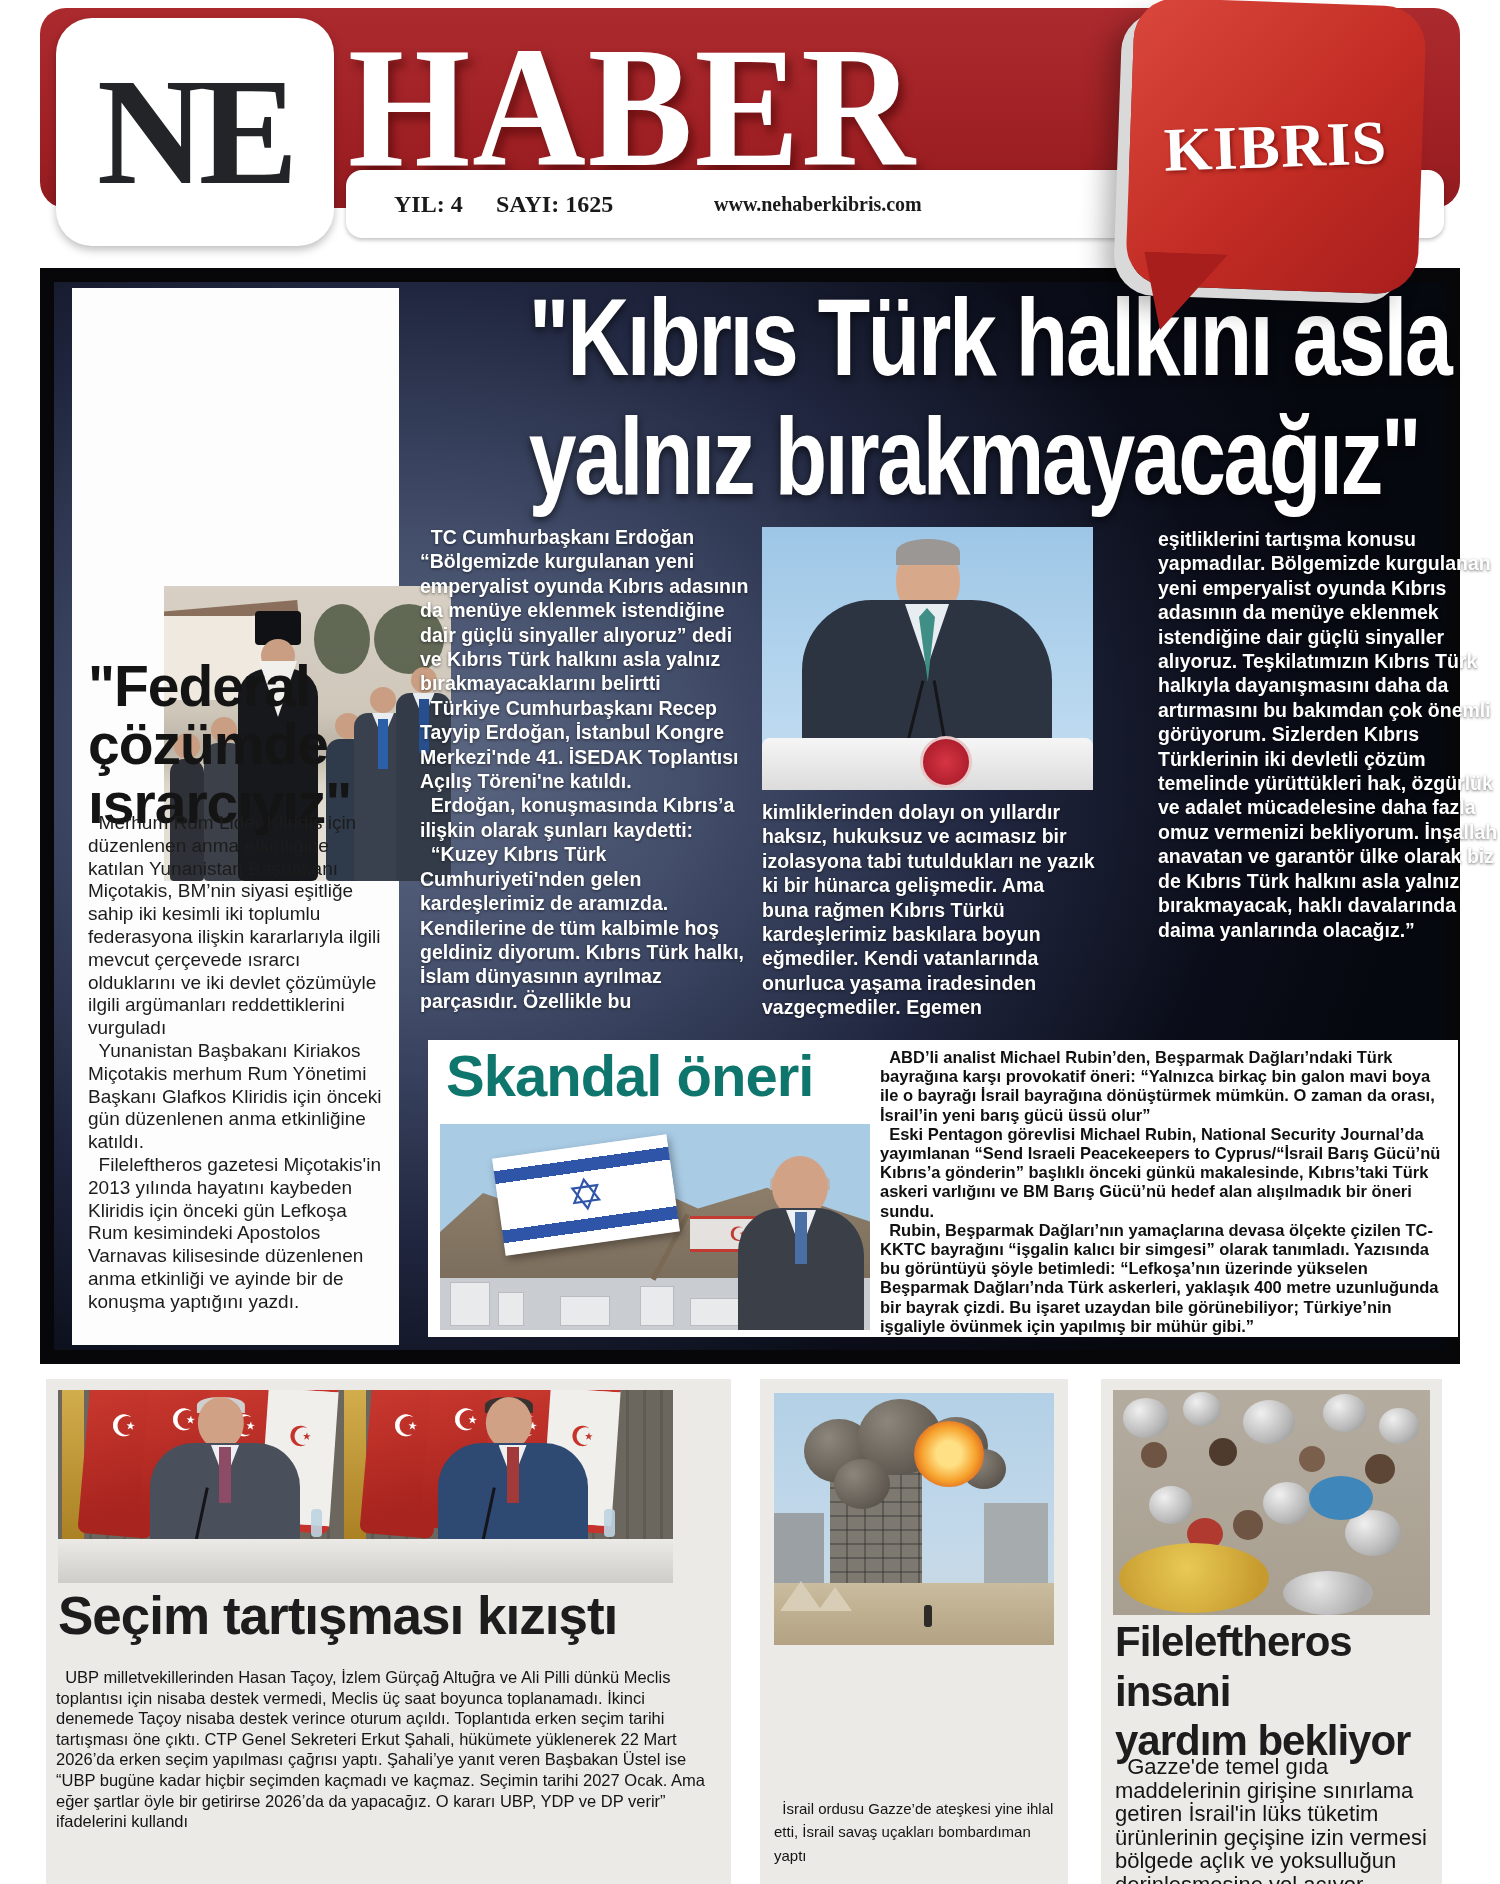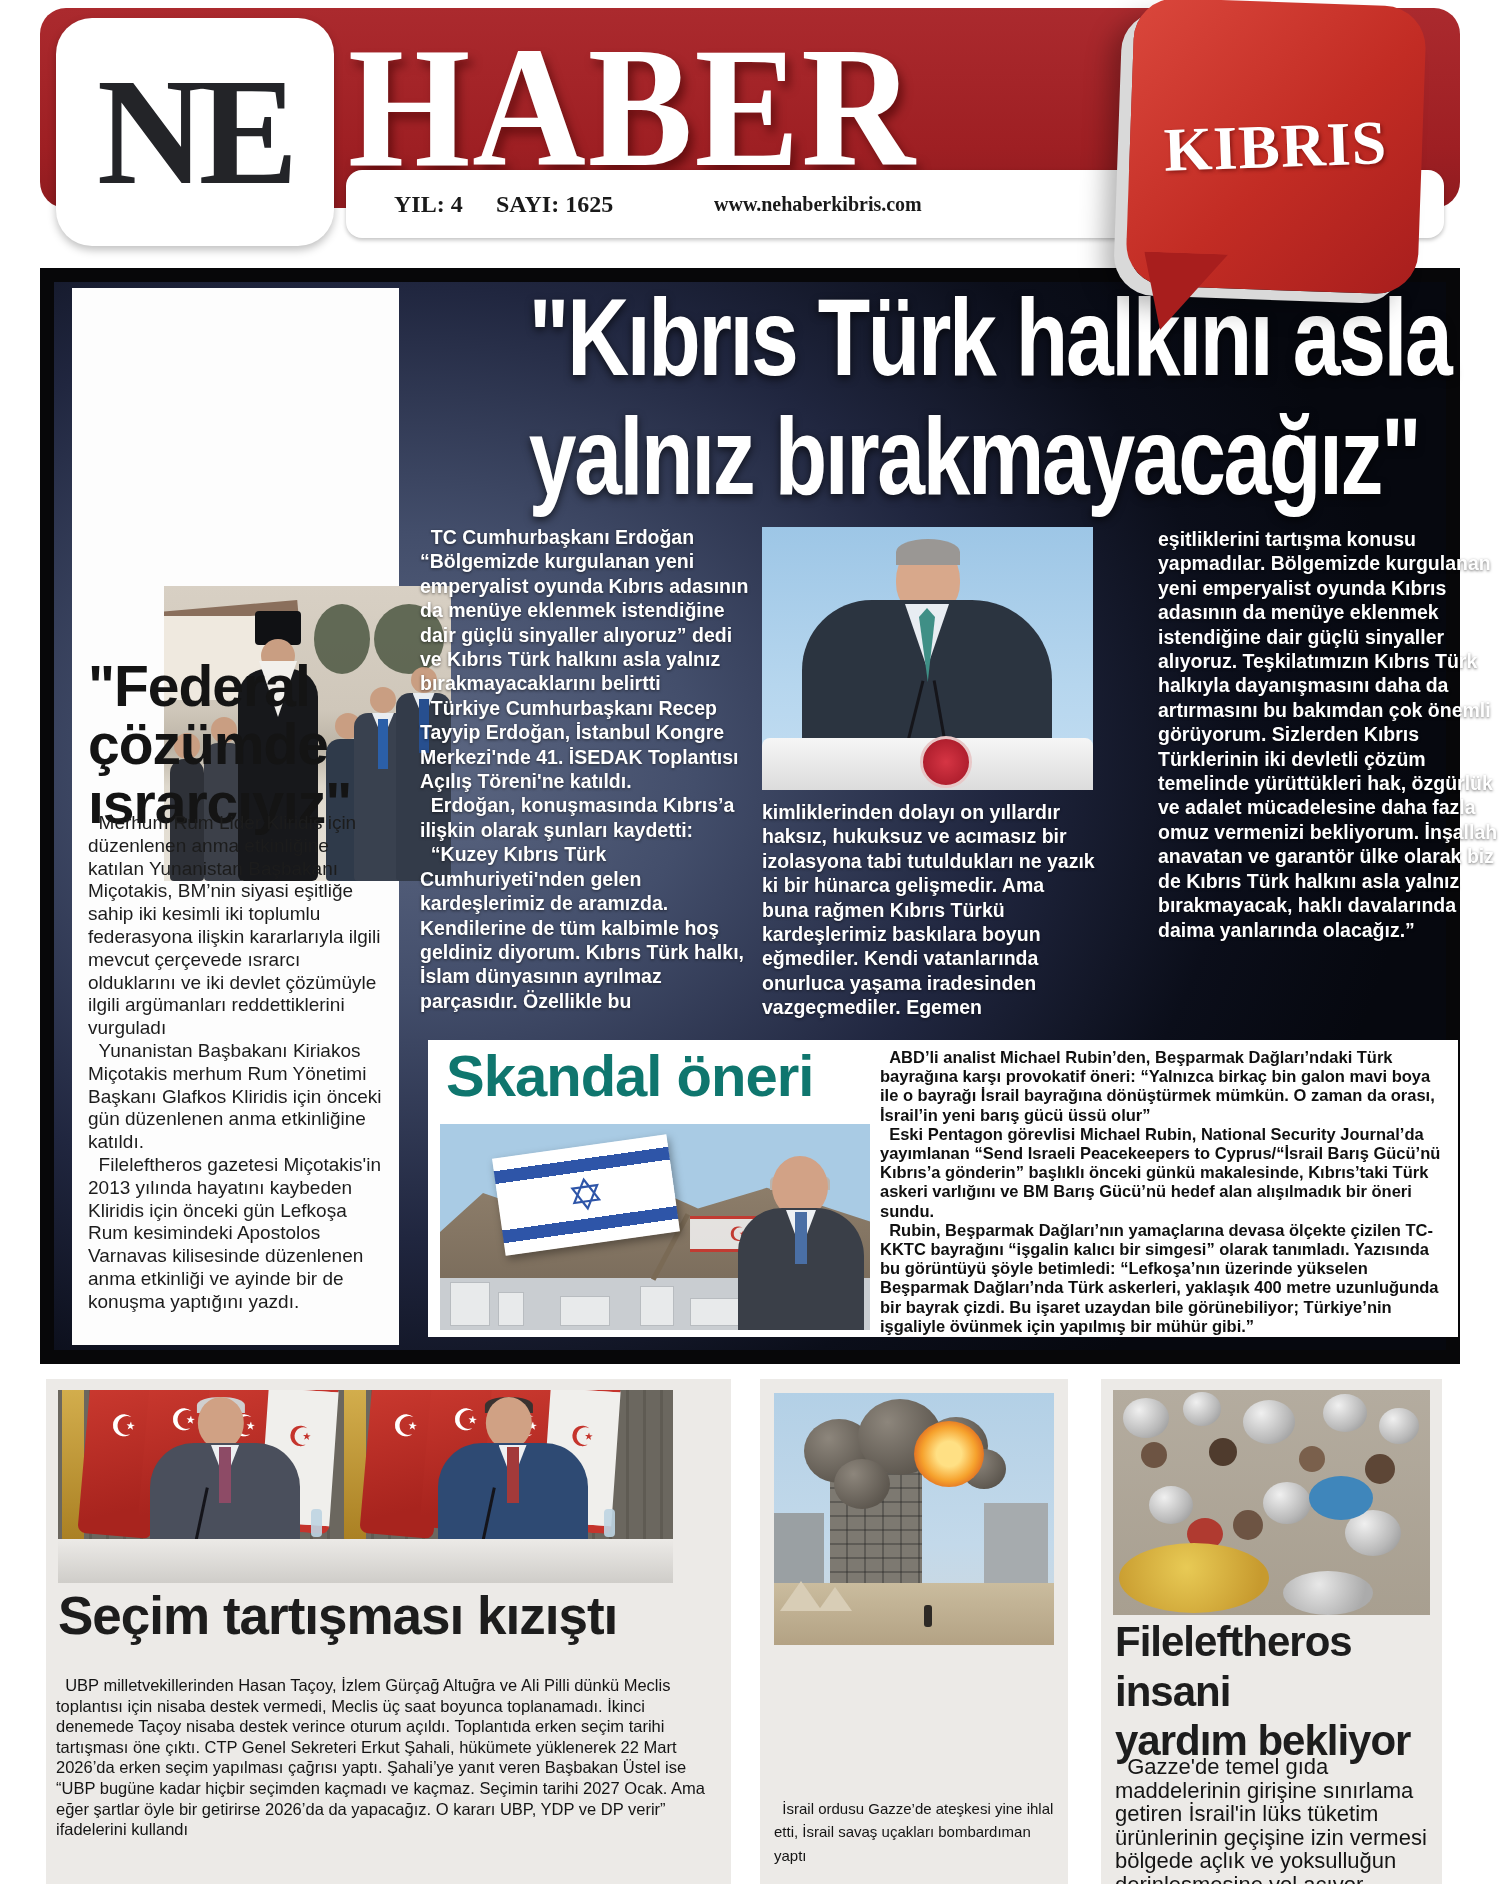--- a/index.html
+++ b/index.html
@@ -206,21 +206,21 @@
   .bottom-panel{position:absolute;top:1379px;height:505px;background:#eceae7;}
   .bp-left{left:46px;width:685px;}
   .bp-mid{left:760px;width:308px;}
   .bp-right{left:1101px;width:341px;}
   .b-title{position:absolute;margin:0;color:#1d1d1d;font-weight:800;letter-spacing:-1px;}
   .bl-title{left:12px;top:206px;font-size:53px;}
   .bm-title{left:14px;top:290px;font-size:44px;line-height:1.16;}
   .br-title{left:14px;top:238px;font-size:42px;line-height:1.18;}
   .b-title span{display:block;}
   .b-body{position:absolute;margin:0;color:#141414;white-space:pre-wrap;}
-  .bl-body{left:10px;top:288px;width:662px;font-size:16.5px;line-height:20.6px;margin-top:8px;}
+  .bl-body{left:10px;top:288px;width:662px;font-size:16.5px;line-height:20.6px;}
   .bm-body{left:14px;top:418px;width:282px;font-size:15px;line-height:23.3px;}
   .br-body{left:14px;top:376px;width:316px;font-size:22px;line-height:23.5px;}
 </style>
 </head>
 <body>
 
 <div>
 
   <header class="masthead">
     <div class="ne-box">

